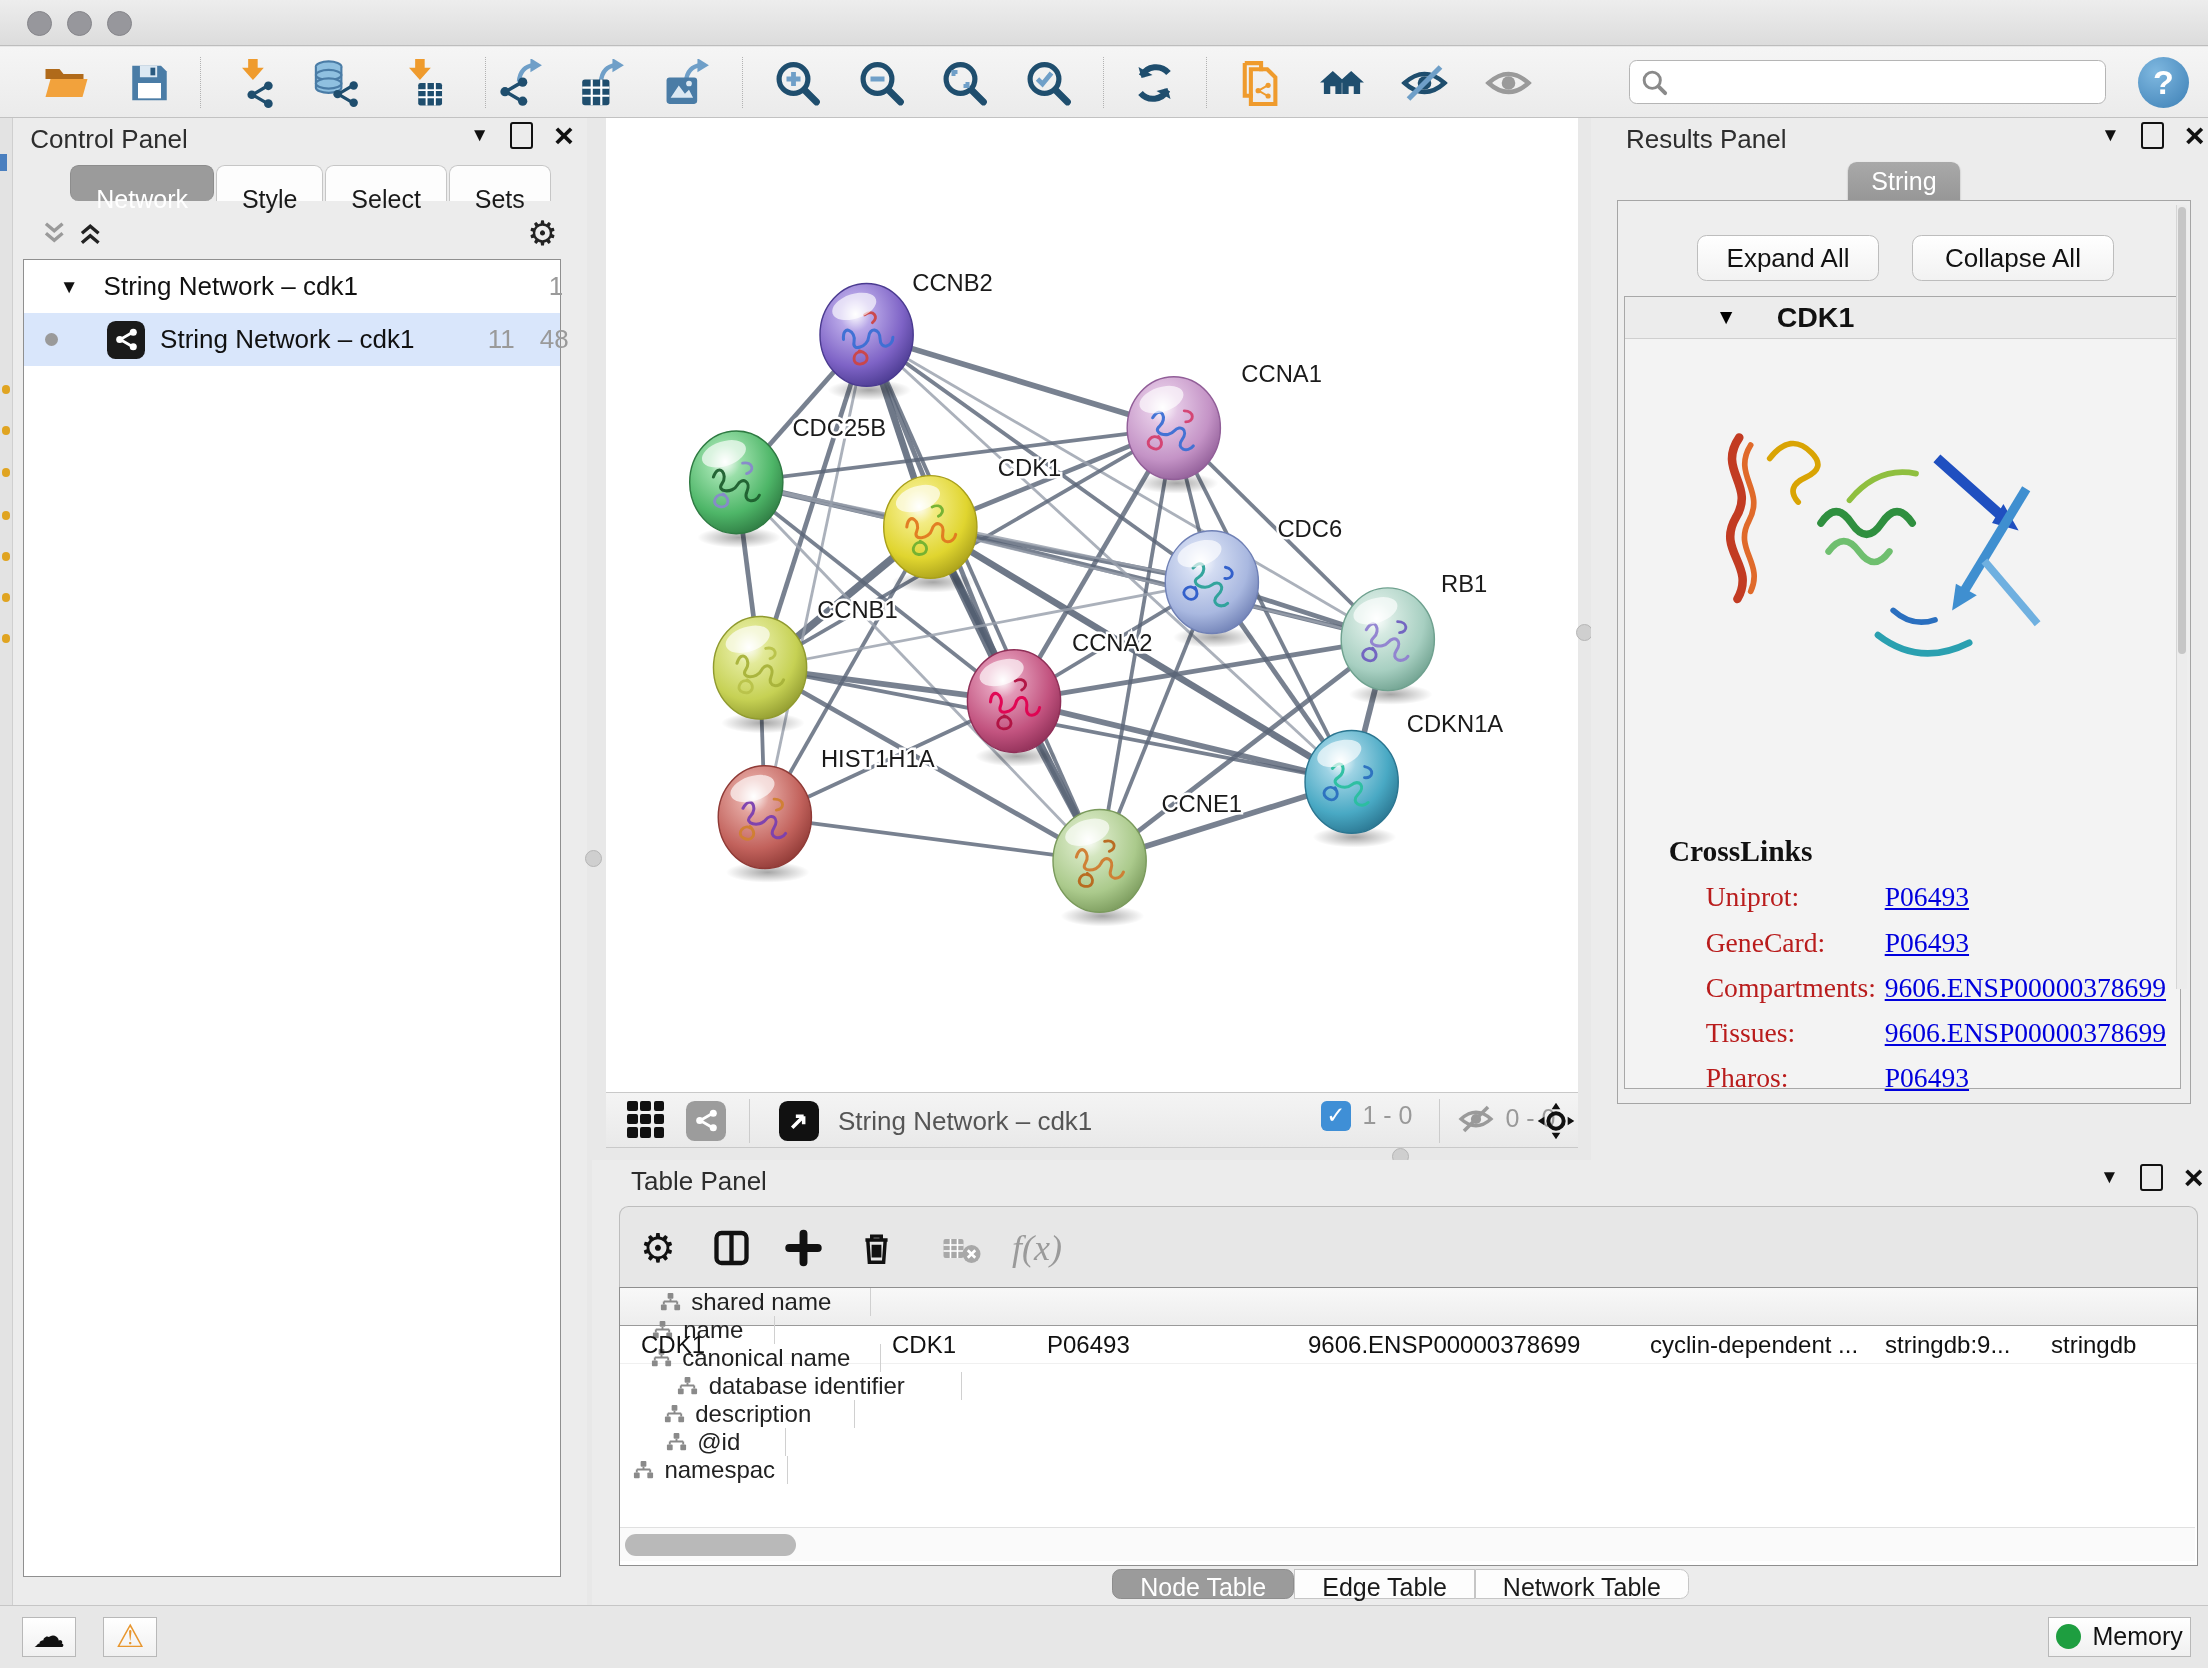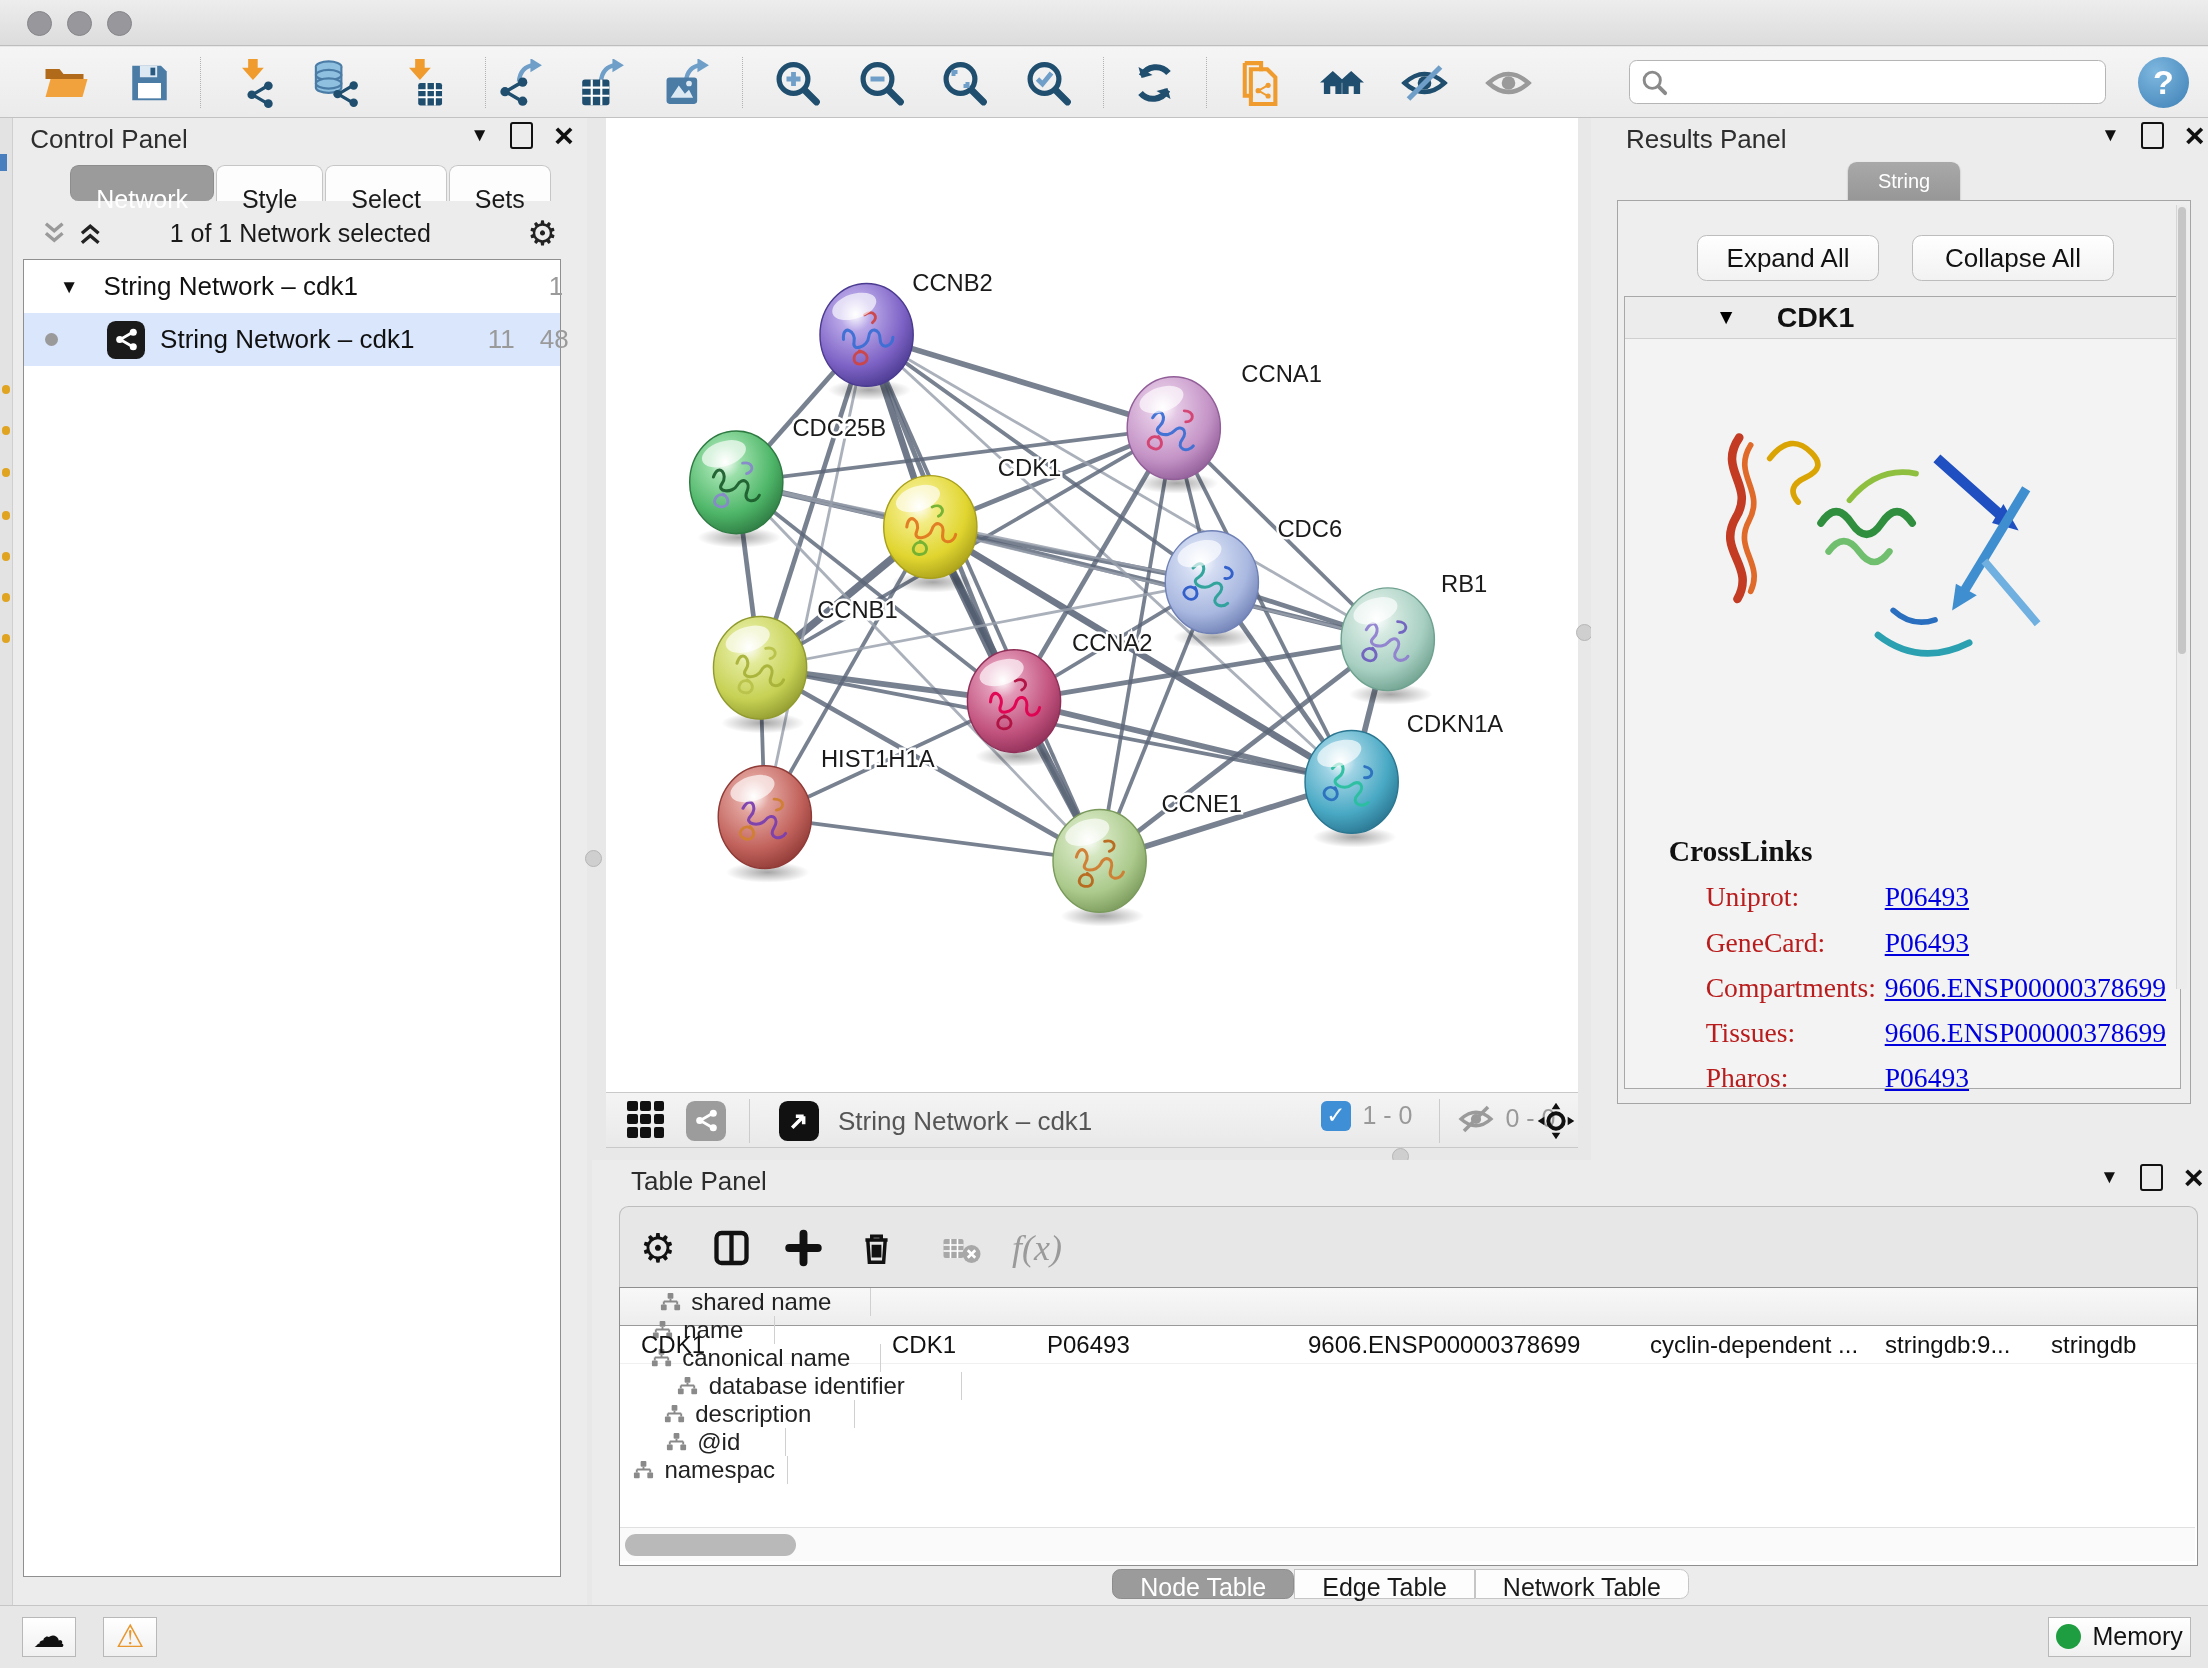--- a/index.html
+++ b/index.html
@@ -69,21 +69,21 @@
   .ntb-title { font-size:26px; color:#555; }
   .chk { width:30px; height:30px; background:#3f8fd6; border-radius:5.7px; color:#fff; font-size:23px;
     display:flex; align-items:center; justify-content:center; }
   .ntb-cnt { font-size:25px; color:#999; margin-left:11.4px; }
   .splitter-dot { position:absolute; width:17px; height:17px; border-radius:50%; background:#cfcfcf; border:1px solid #b5b5b5; }
 
   
   .results-panel { position:absolute; left:1591px; top:118px; width:617px; height:1042px; background:#ececec; }
   .rp-title { position:absolute; left:35px; top:5.7px; }
   .string-tab { position:absolute; left:257px; top:44px; width:112px; height:54px; background:linear-gradient(#a9a9a9,#8f8f8f);
-    border-radius:8.6px; color:#fff; font-size:20px; text-align:center; line-height:38px; box-shadow:0 1px 1.9px rgba(0,0,0,.3); }
+    border-radius:8.6px; color:#fff; font-size:25px; text-align:center; line-height:38px; box-shadow:0 1px 1.9px rgba(0,0,0,.3); }
   .rp-box { position:absolute; left:26px; top:82px; width:574px; height:904px; background:#eeeeee; border:1.9px solid #a5a5a5; }
   .rp-btn { position:absolute; top:34px; height:46px; background:linear-gradient(#ffffff,#f2f2f2); border:1px solid #bdbdbd;
     border-radius:9.5px; font-size:26px; color:#111; text-align:center; line-height:44px; }
   .rp-section { position:absolute; left:5.7px; top:95px; width:557px; height:793px; background:#f3f3f3; border:1px solid #a8a8a8; }
   .rp-sec-head { position:absolute; left:0; top:0; width:100%; height:42px; background:#ececec; border-bottom:1px solid #cfcfcf; }
   .rp-gene { position:absolute; left:152px; top:3.8px; font-size:28.5px; font-weight:bold; color:#111; }
   .rp-desc-row { position:absolute; left:7.6px; top:49px; width:540px; height:49px; background:#f6f6f6; border:1px solid #d8d8d8; }
   .rp-desc { position:absolute; left:25px; top:7.6px; font-size:27px; color:#1a1a1a; }
   .crosslinks { position:absolute; left:0; top:538px; width:100%; font-family:"Liberation Serif", serif; }
   .cl-title { font-size:29.5px; font-weight:bold; color:#111; margin-left:44px; }
@@ -349,21 +349,20 @@
       <div class="tab">Select</div>
       <div class="tab">Sets</div>
     </div>
     <div class="cp-sub">
       <svg width="28.5" height="28.5" viewBox="0 0 24 24" style="position:absolute;left:27px;top:9.5px">
         <path d="M5 4 L12 10 L19 4 M5 12 L12 18 L19 12" stroke="#9a9a9a" stroke-width="2.8" fill="none"></path>
       </svg>
       <svg width="28.5" height="28.5" viewBox="0 0 24 24" style="position:absolute;left:63px;top:9.5px">
         <path d="M5 20 L12 14 L19 20 M5 12 L12 6 L19 12" stroke="#222" stroke-width="2.8" fill="none"></path>
       </svg>
-      <div class="cp-status">1 of 1 Network selected</div>
       <span class="gear-glyph" style="position:absolute;left:514px;top:3.8px">⚙</span>
     </div>
     <div class="listbox">
       <div class="net-row">
         <span style="margin-left:36px;font-size:19px">▼</span>
         <span style="margin-left:25px">String Network – cdk1</span>
         <span class="cnt" style="left:525px">1</span>
       </div>
       <div class="net-row row-sel">
         <span style="margin-left:21px;width:13.3px;height:13.3px;border-radius:50%;background:#9a9a9a"></span>

